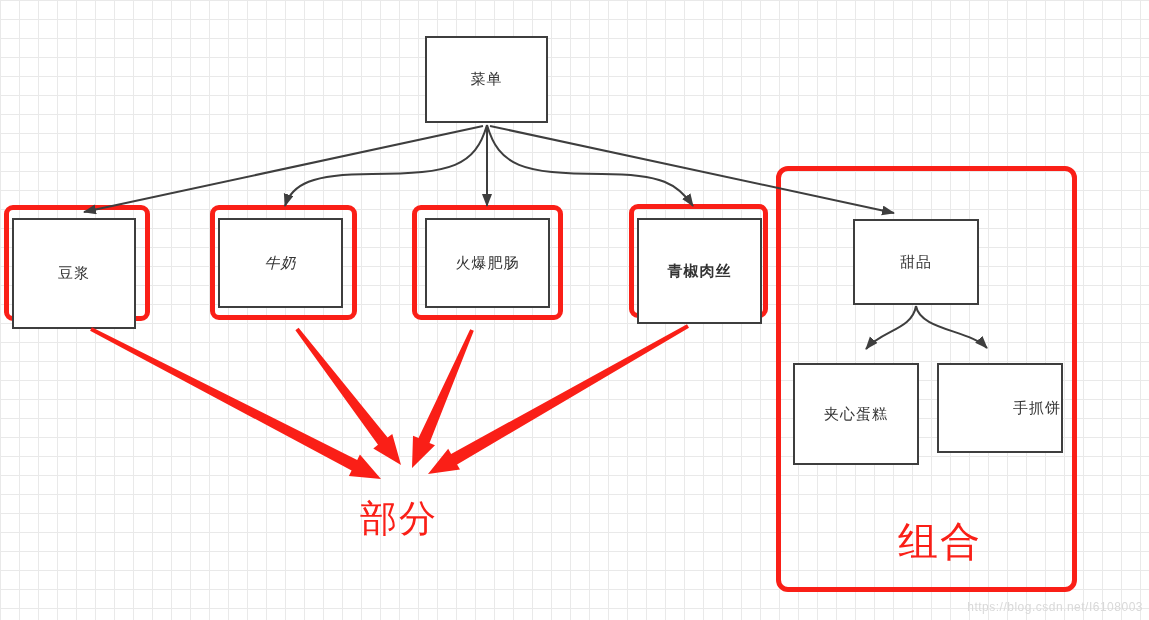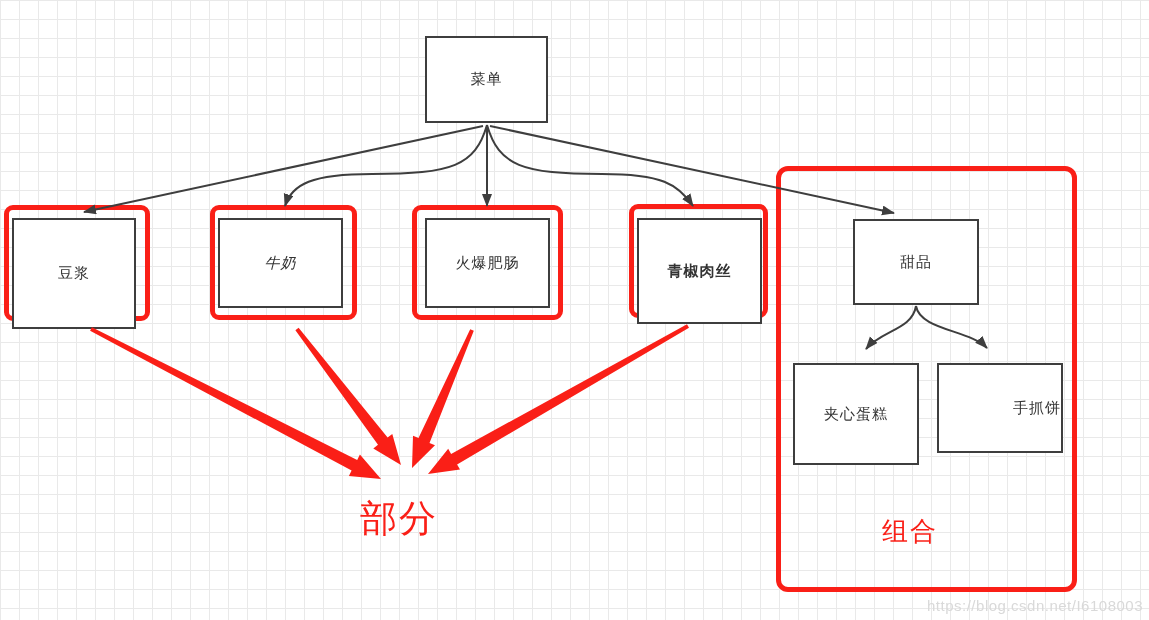--- a/index.html
+++ b/index.html
@@ -22,27 +22,27 @@
     border:5px solid var(--red);border-radius:9px;background:transparent;
   }
   .group-box{
     position:absolute;box-sizing:border-box;
     border:5px solid var(--red);border-radius:12px;background:transparent;
   }
   .red-label{
     position:absolute;color:var(--red);white-space:nowrap;letter-spacing:2px;
   }
   .lbl-part{font-size:37px;}
-  .lbl-group{font-size:26px;}
+  .lbl-group{font-size:40px;margin-left:16px;}
   svg.overlay{position:absolute;left:0;top:0;pointer-events:none;}
   .edge{stroke:var(--line);stroke-width:2;fill:none;}
   .red-arrow{fill:var(--red);stroke:none;}
   .watermark{
     position:absolute;right:6px;bottom:6px;
-    font-size:15px;color:#d9d9d9;letter-spacing:.5px;
+    font-size:12px;color:#d9d9d9;letter-spacing:.5px;
   }
 </style>
 </head>
 <body>
 
 <div class="canvas">
 
   <div class="red-outline" style="left:4px;  top:205px; width:146px; height:116px;"></div>
   <div class="red-outline" style="left:210px;top:205px; width:147px; height:115px;"></div>
   <div class="red-outline" style="left:412px;top:205px; width:151px; height:115px;"></div>

